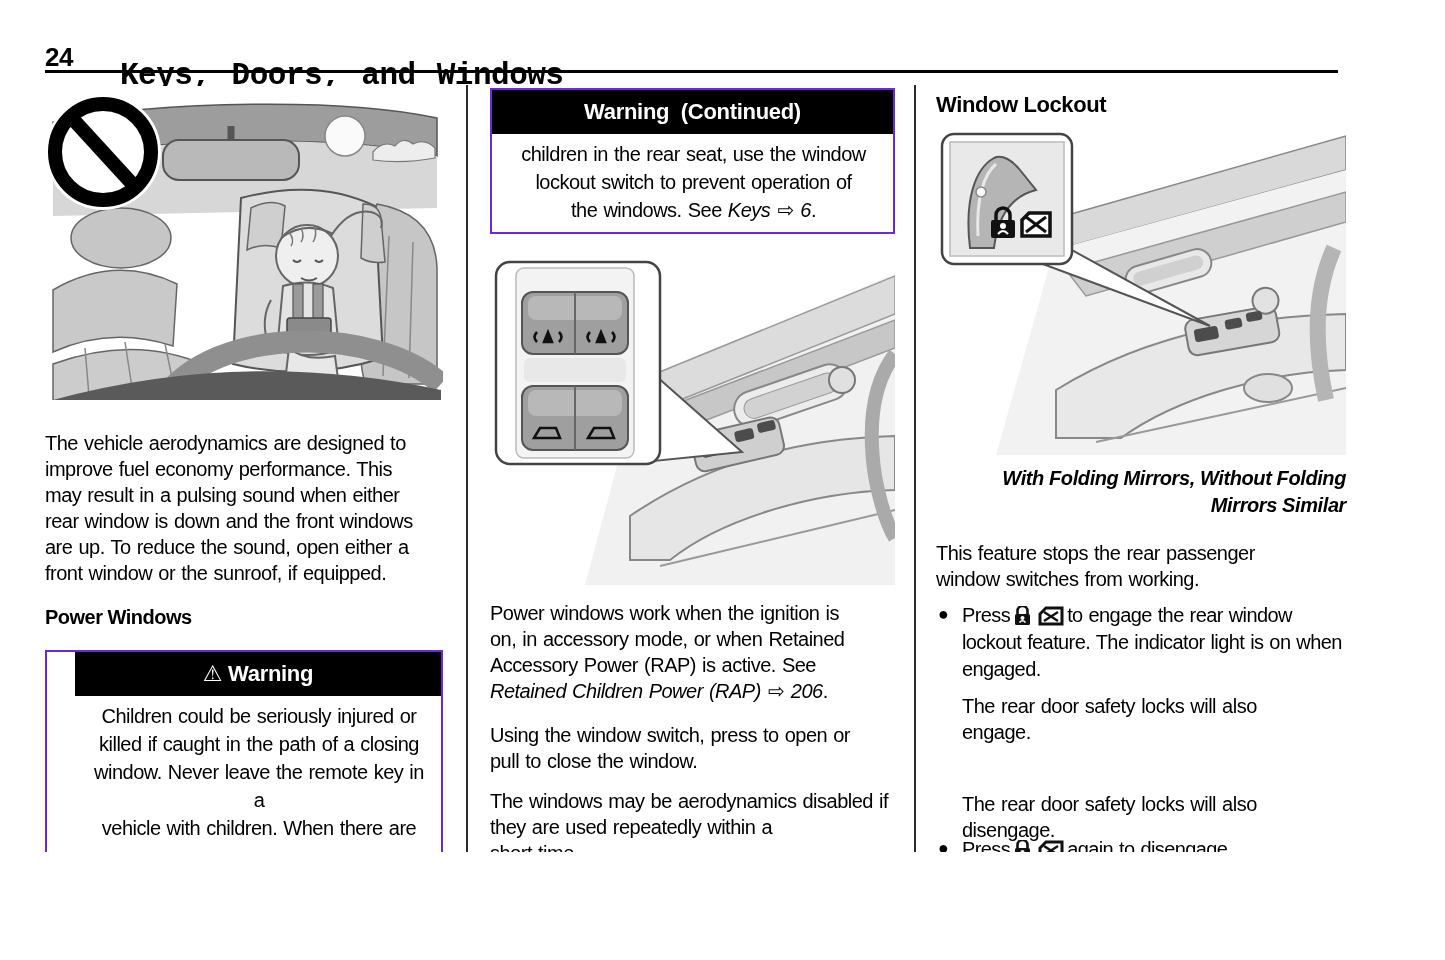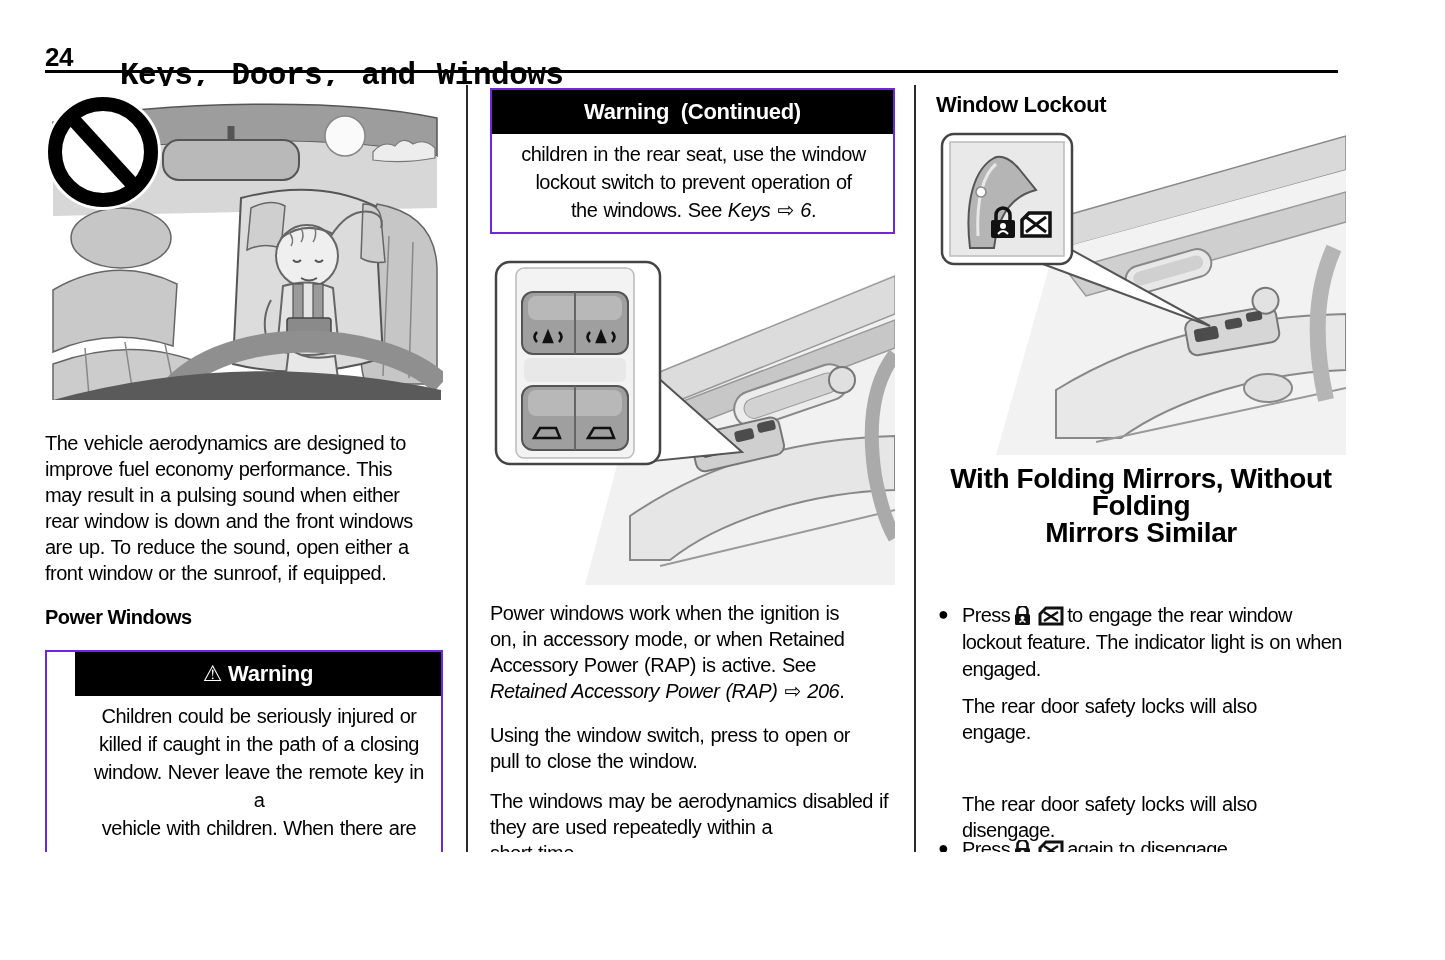--- a/index.html
+++ b/index.html
@@ -23,21 +23,21 @@
   .col2 { left:490px; width:405px; height:860px; }
   .col3 { left:936px; width:410px; height:860px; }
   .blk { position:absolute; left:0; width:100%; }
   
   .body-text {
     font-size:20px; line-height:26px; letter-spacing:-0.5px; word-spacing:1px;
     white-space:pre-line;
   }
   .h1 { font-size:20px; font-weight:bold; letter-spacing:-0.5px; }
   .h2 { font-size:22px; font-weight:bold; letter-spacing:-0.4px; }
-  .caption { font-size:28px; font-weight:bold; text-align:center; line-height:27px; letter-spacing:-0.4px; white-space:pre-line; }
+  .caption { font-size:20px; font-weight:bold; text-align:right; line-height:27px; letter-spacing:-0.4px; white-space:pre-line;font-style:italic; }
   .sym { font-family:"DejaVu Sans", sans-serif; }
   
   .warnbox { border:2px solid #6d28d9; background:#fff; }
   .warnbox .wtitle {
     background:#000; color:#fff; text-align:center;
     font-size:22px; font-weight:bold; line-height:44px; height:44px;
     letter-spacing:-0.3px; white-space:pre;
   }
   .warnbox .wbody {
     padding:6px 10px 8px 12px; font-size:20px; line-height:28px;
@@ -197,21 +197,21 @@
             <path d="M44,180 L50,170 H66 L70,180 Z"></path>
             <path d="M98,180 L104,170 H120 L124,180 Z"></path>
           </g>
         </g>
       </svg>
     </div>
 
     <div class="blk body-text" style="top:514px;"><span>Power windows work when the ignition is
 on, in accessory mode, or when Retained
 Accessory Power (RAP) is active. See
-</span><i>Retained Accessory Power (RAP)</i><span class="sym"> ⇨ </span><i>206</i><span>.</span></div>
+</span><i>Retained Children Power (RAP)</i><span class="sym"> ⇨ </span><i>206</i><span>.</span></div>
 
     <div class="blk body-text" style="top:636px;">Using the window switch, press to open or
 pull to close the window.</div>
 
     <div class="blk body-text" style="top:702px;">The windows may be aerodynamics disabled if
 they are used repeatedly within a
 short time.</div>
   </div>
 
   <div class="col col3">
@@ -260,20 +260,22 @@
           <path d="M86,108 V92 L93,85 H114 V108 Z" fill="#fff" stroke="#111" stroke-width="3.5"></path>
           <line x1="90" y1="89" x2="110" y2="104" stroke="#111" stroke-width="3"></line>
           <line x1="110" y1="89" x2="90" y2="104" stroke="#111" stroke-width="3"></line>
         </g>
       </svg>
     </div>
 
     <div class="blk caption" style="top:379px;">With Folding Mirrors, Without Folding
 Mirrors Similar</div>
 
+    <div class="blk body-text" style="top:454px;">This feature stops the rear passenger
+window switches from working.</div>
 
     <div class="blk bullet" style="top:516px;"><span class="bdot">●</span><span>Press</span><svg class="inline-ico" width="19" height="20" viewBox="0 0 19 20">
           <path d="M4.5,8 v-3 a5,5 0 0 1 10,0 v3" fill="none" stroke="#111" stroke-width="2.6"></path>
           <rect x="2" y="8" width="15" height="11" rx="1.5" fill="#111"></rect>
           <circle cx="9.5" cy="12" r="2" fill="#fff"></circle>
           <path d="M6.5,16.5 q3,-3.5 6,0" fill="none" stroke="#fff" stroke-width="1.5"></path>
         </svg><svg class="inline-ico" width="26" height="20" viewBox="0 0 26 20">
           <path d="M2,18 V8 L8,2 H24 V18 Z" fill="#fff" stroke="#111" stroke-width="3"></path>
           <line x1="6" y1="6" x2="20" y2="15" stroke="#111" stroke-width="2.4"></line>
           <line x1="20" y1="6" x2="6" y2="15" stroke="#111" stroke-width="2.4"></line>

